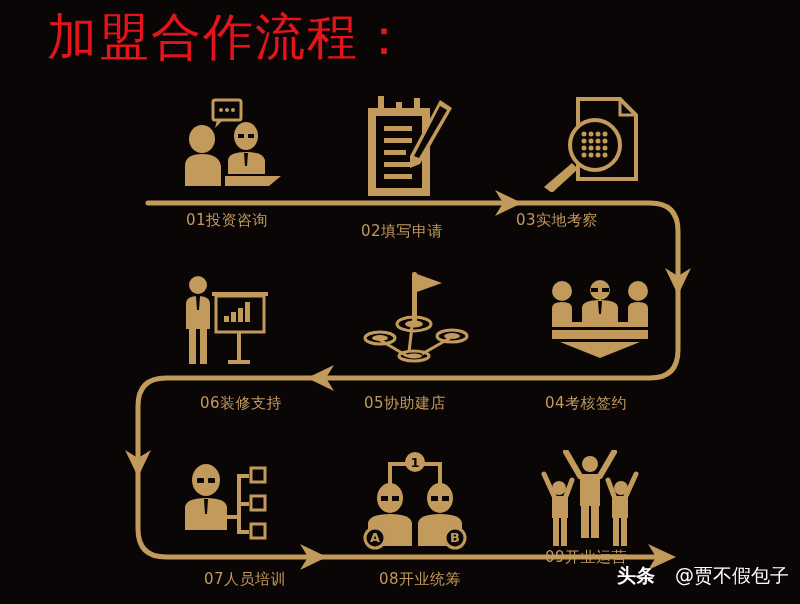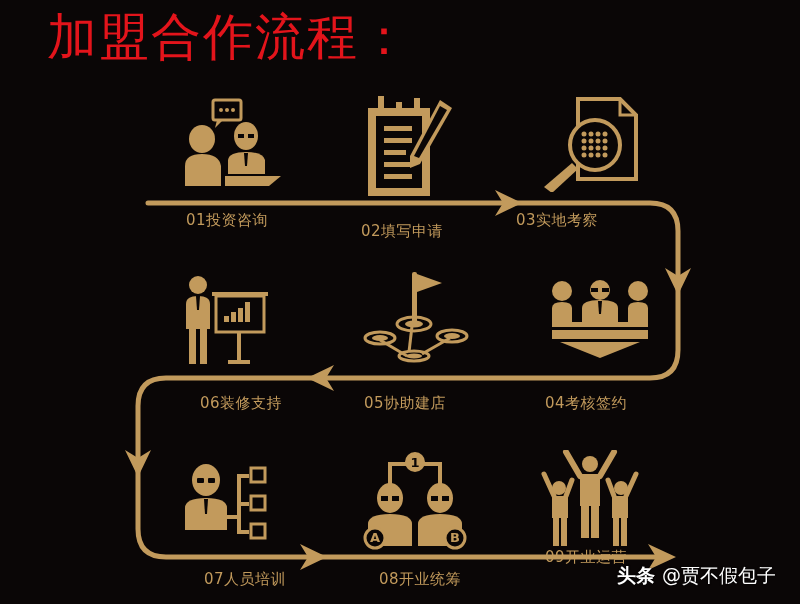--- a/index.html
+++ b/index.html
@@ -2,21 +2,21 @@
 <html><head>
 <meta charset="utf-8">
 <style>
   html,body{margin:0;padding:0;}
   body{width:800px;height:604px;background:#0a0606;position:relative;overflow:hidden;font-family:"DejaVu Sans","Liberation Sans",sans-serif;}
   .title{position:absolute;left:47px;top:14px;font-size:50px;font-weight:normal;color:#e3141b;letter-spacing:2px;line-height:46px;}
   svg.flow{position:absolute;left:0;top:0;}
   .label{position:absolute;font-size:15px;color:#c29a5c;line-height:18px;white-space:nowrap;letter-spacing:0.5px;}
   .icon{position:absolute;}
   .watermark{position:absolute;left:617px;top:563px;color:#ffffff;font-size:19px;line-height:24px;white-space:nowrap;text-shadow:0 0 2px #000;}
-  .watermark b{font-weight:bold;margin-right:7px;}
+  .watermark b{font-weight:bold;margin-right:20px;}
 </style>
 </head>
 <body>
 
 <div class="title">加盟合作流程：</div>
 
 <svg class="flow" width="800" height="604" viewBox="0 0 800 604">
   <g fill="none" stroke="#c29a5c" stroke-width="5" stroke-linecap="round">
     <path d="M148 203 H650 Q678 203 678 231 V350 Q678 378 650 378 H166 Q138 378 138 406 V529 Q138 557 166 557 H655"></path>
   </g>

